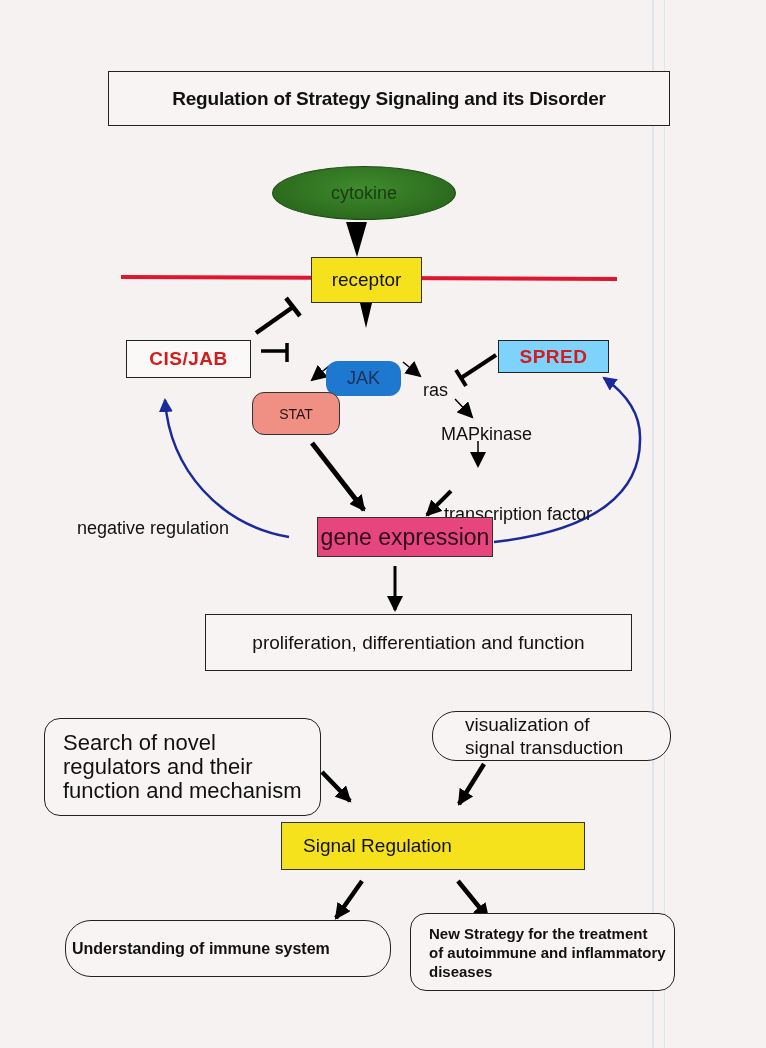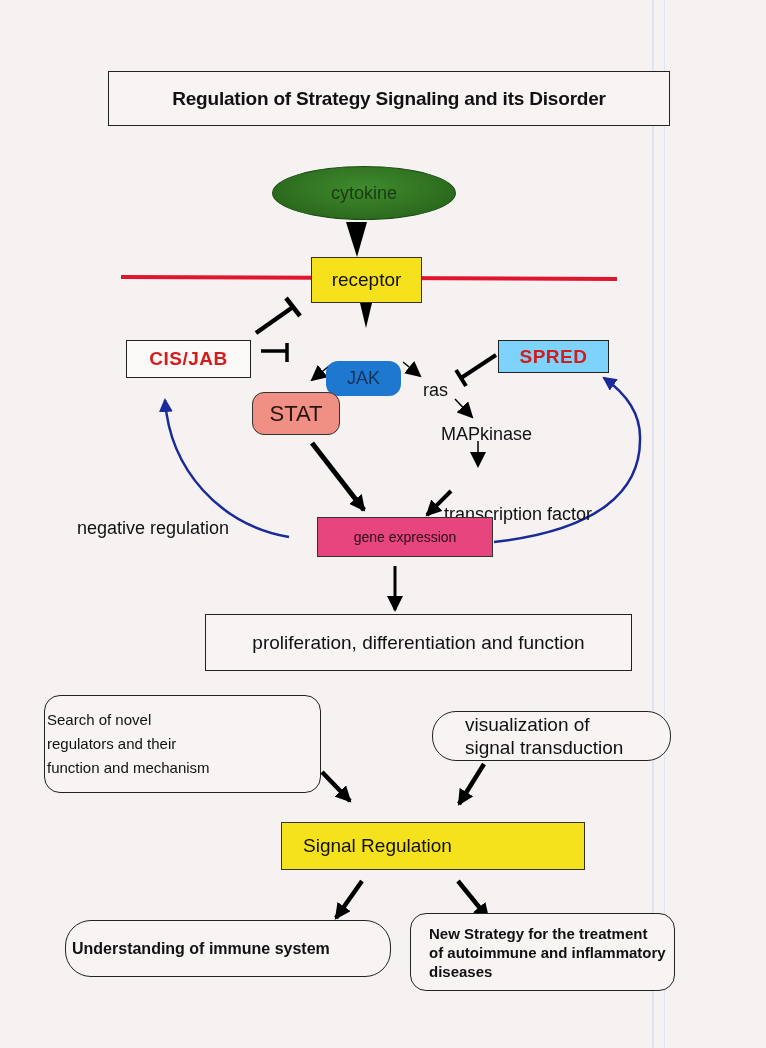--- a/index.html
+++ b/index.html
@@ -19,28 +19,28 @@
     border: 1.5px solid #1d4a14; justify-content: center; font-size: 18px; color: #1a3a12; }
   .receptor { left: 311px; top: 257px; width: 111px; height: 46px; background: #f6e21c; border: 1.5px solid #333;
     justify-content: center; font-size: 19px; }
   .jak { left: 326px; top: 328px; width: 75px; height: 35px; background: #1f78d0; border-radius: 12px;
     justify-content: center; font-size: 18px; color: #12335a; margin-top: 33px; }
   .cisjab { left: 126px; top: 340px; width: 125px; height: 38px; border: 1.5px solid #222; background: #fbf8f8;
     justify-content: center; font-size: 19px; font-weight: bold; color: #d31c1c; letter-spacing: 0.5px; }
   .spred { left: 498px; top: 340px; width: 111px; height: 33px; border: 1.5px solid #222; background: #7dd3fc;
     justify-content: center; font-size: 19px; font-weight: bold; color: #d31c1c; letter-spacing: 0.5px; }
   .stat { left: 252px; top: 392px; width: 88px; height: 43px; background: #f08f84; border: 1.3px solid #333;
-    border-radius: 12px; justify-content: center; font-size: 22px; color: #2a1412; }
+    border-radius: 12px; justify-content: center; font-size: 14px; color: #2a1412; }
   .label { position: absolute; font-size: 18px; color: #111; white-space: nowrap; }
   .gene { left: 317px; top: 517px; width: 176px; height: 40px; background: #e6457e; border: 1.3px solid #333;
-    justify-content: center; font-size: 14px; color: #2a0a16; }
+    justify-content: center; font-size: 23px; color: #2a0a16; }
   .prolif { left: 205px; top: 614px; width: 427px; height: 57px; border: 1.3px solid #222; background: #f8f4f4;
     justify-content: center; font-size: 19px; }
-  .search { left: 44px; top: 695px; width: 277px; height: 98px; border: 1.3px solid #222; border-radius: 16px;
-    background: #f8f4f4; font-size: 15px; line-height: 24px; padding-left: 2px; align-items: center; }
+  .search { left: 44px; top: 718px; width: 277px; height: 98px; border: 1.3px solid #222; border-radius: 16px;
+    background: #f8f4f4; font-size: 22px; line-height: 24px; padding-left: 18px; align-items: center; }
   .visual { left: 432px; top: 711px; width: 239px; height: 50px; border: 1.3px solid #222; border-radius: 24px;
     background: #f8f4f4; font-size: 19px; line-height: 23px; padding-left: 32px; align-items: center; }
   .sigreg { left: 281px; top: 822px; width: 304px; height: 48px; background: #f6e21c; border: 1.5px solid #333;
     font-size: 19px; padding-left: 21px; }
   .understand { left: 65px; top: 920px; width: 326px; height: 57px; border: 1.3px solid #222; border-radius: 26px;
     background: #f8f4f4; font-size: 16px; font-weight: bold; padding-left: 6px; }
   .strategy { left: 410px; top: 913px; width: 265px; height: 78px; border: 1.3px solid #222; border-radius: 16px;
     background: #f8f4f4; font-size: 15px; font-weight: bold; line-height: 19px; padding-left: 18px; }
   .multiline { white-space: pre-line; }
 </style>

